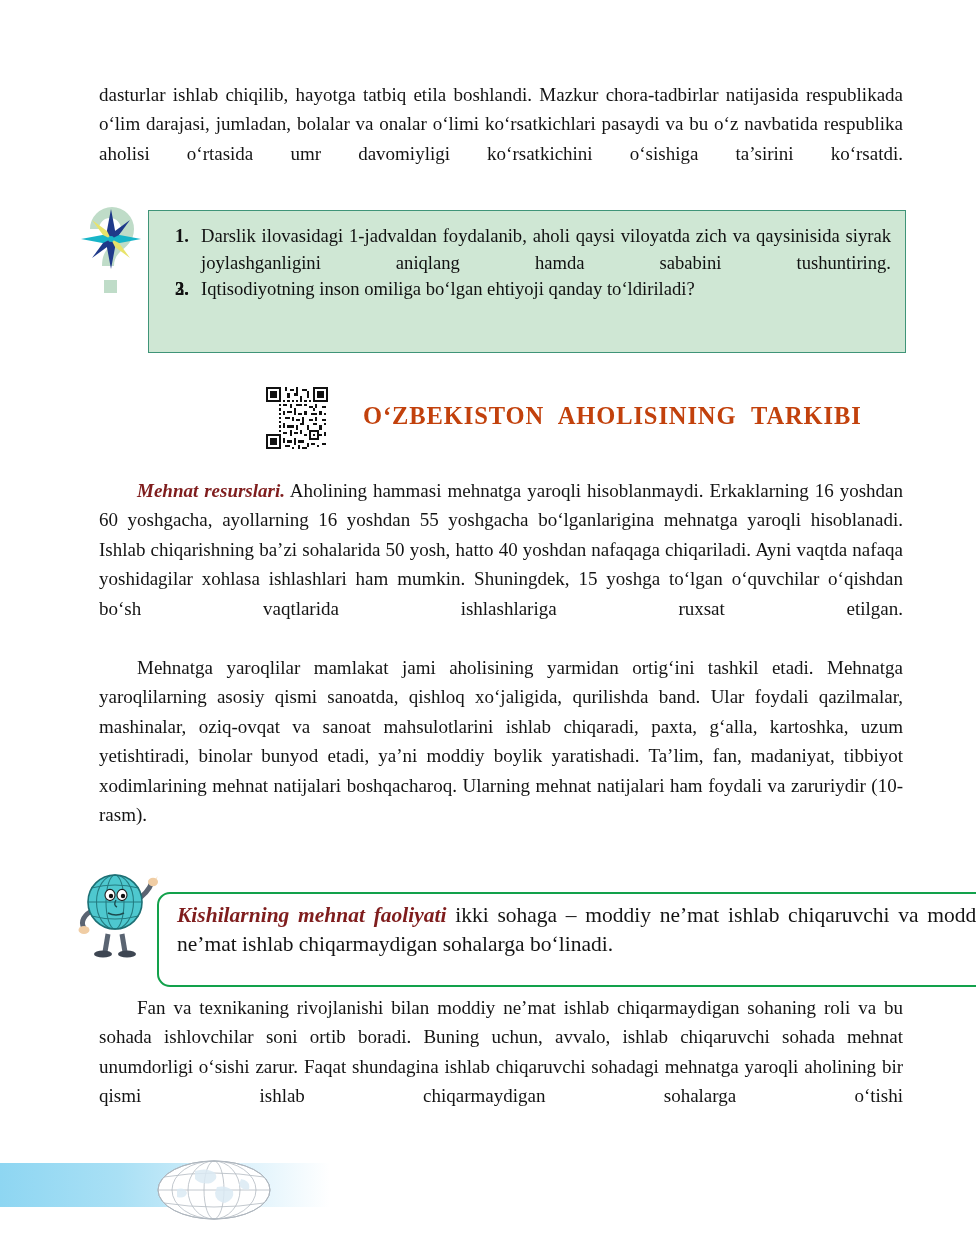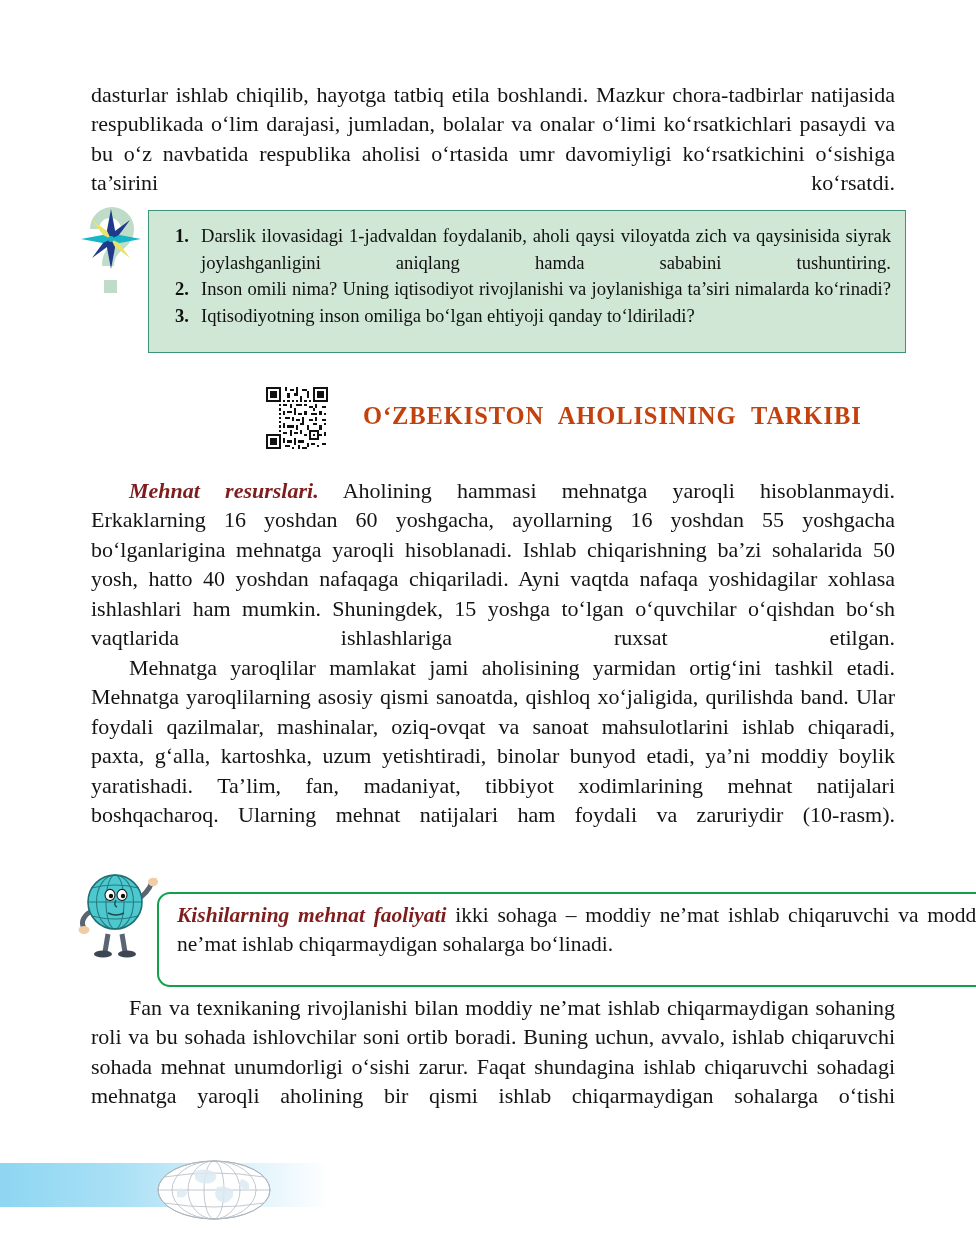--- a/index.html
+++ b/index.html
@@ -13,25 +13,25 @@
     height: 1259px;
     background: #ffffff;
     overflow: hidden;
     font-family: "Liberation Serif", "DejaVu Serif", serif;
     color: #111111;
   }
 
   
   .para {
     position: absolute;
-    left: 91px;
+    left: 99px;
     width: 804px;
     text-align: justify;
     text-align-last: left;
-    font-size: 22px;
+    font-size: 19px;
     line-height: 29.4px;
     color: #141414;
     word-spacing: 0.02em;
   }
   .para.indent { text-indent: 38px; }
   .para.lastfull { text-align-last: justify; }
 
   
   #question-box {
     position: absolute;
@@ -224,21 +224,20 @@
   </div>
 
   <div id="question-box">
     <ul id="question-list">
       <li class="just-full">
         <span class="qnum">1.</span>
         <span>Darslik ilovasidagi 1-jadvaldan foydalanib, aholi qaysi viloyatda zich va qaysinisida siyrak joylashganligini aniqlang hamda sababini tushuntiring.</span>
       </li>
       <li class="just-full">
         <span class="qnum">2.</span>
-        <span>Inson omili nima? Uning iqtisodiyot rivojlanishi va joylanishiga ta’siri nimalarda ko‘rinadi?</span>
       </li>
       <li>
         <span class="qnum">3.</span>
         <span>Iqtisodiyotning inson omiliga bo‘lgan ehtiyoji qanday to‘ldiriladi?</span>
       </li>
     </ul>
   </div>
 
 
   <div id="qr-code">

